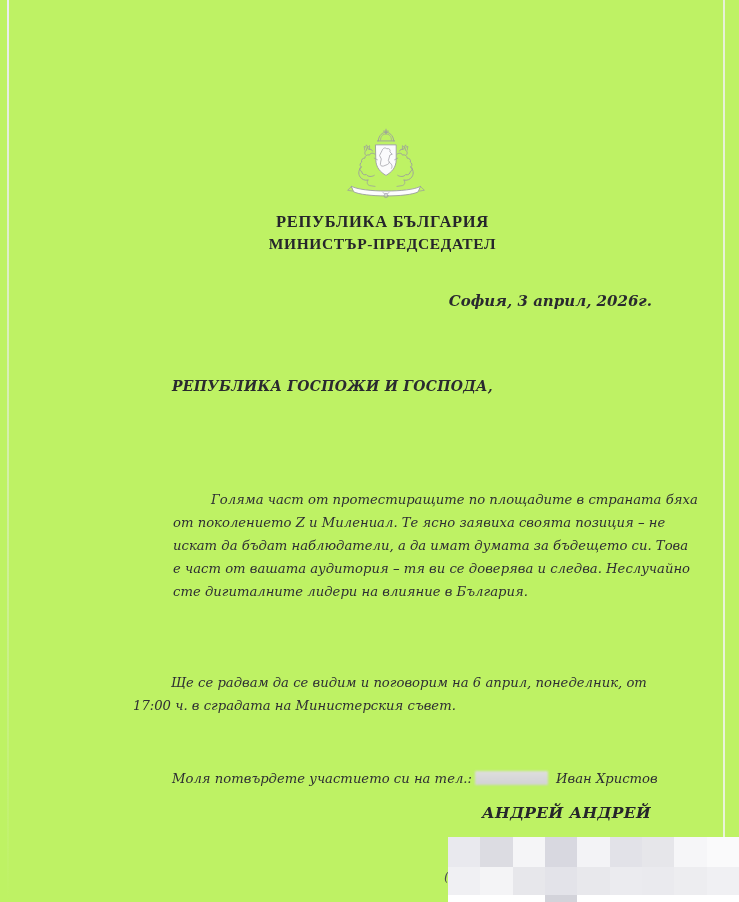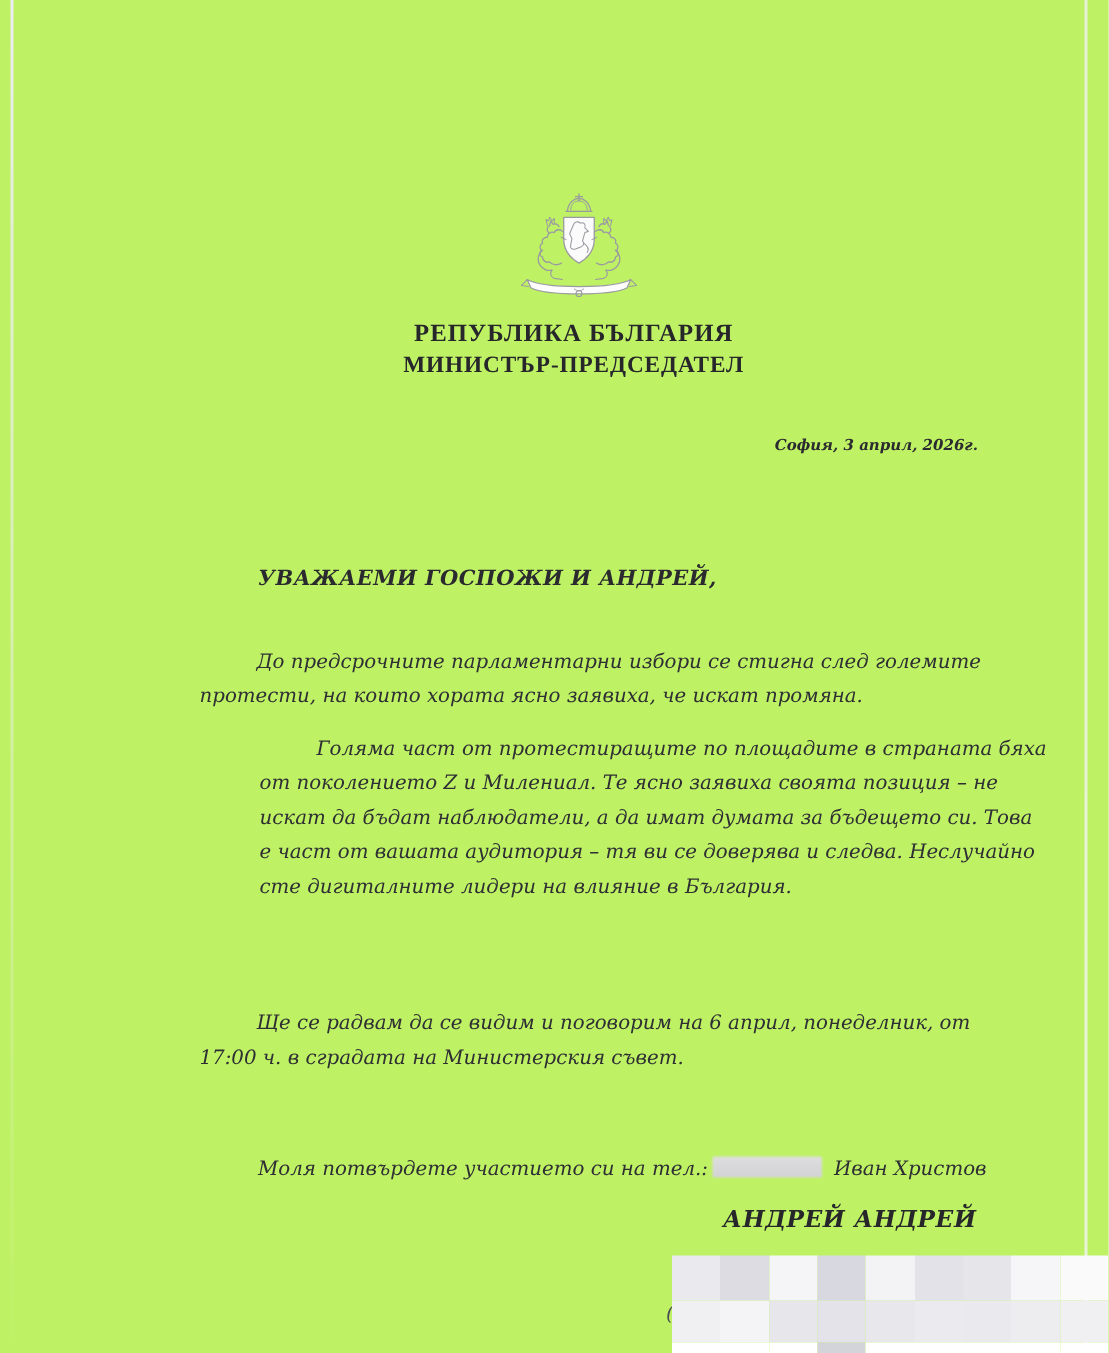--- a/index.html
+++ b/index.html
@@ -30,21 +30,21 @@
   .lh-line{
     position:absolute;left:0;width:739px;text-align:center;
     transform:translateX(13px);
     font-weight:bold;color:#26262b;
     font-family:"Liberation Serif","DejaVu Serif",serif;
   }
   .lh-country{top:212px;font-size:16.5px;letter-spacing:.7px;}
   .lh-office{top:235px;font-size:15.5px;letter-spacing:.6px;}
   .dateline{
     position:absolute;top:292px;right:87px;
-    font-style:italic;font-weight:bold;font-size:10px;color:#2a2a2f;
+    font-style:italic;font-weight:bold;font-size:15px;color:#2a2a2f;
   }
   .salutation{
     position:absolute;top:378px;left:172px;
     font-style:italic;font-weight:bold;font-size:14px;letter-spacing:.3px;color:#2a2a2f;
   }
   .para{
     position:absolute;left:133px;width:527px;margin:0;
     text-indent:38px;
     font-style:italic;font-size:13.2px;line-height:23px;color:#2e2e33;
   }
@@ -116,23 +116,22 @@
         <circle cx="60" cy="88" r="2.5" stroke-width="0.9"></circle>
       </g>
     </svg>
   </div>
 
   <div class="lh-line lh-country">РЕПУБЛИКА БЪЛГАРИЯ</div>
   <div class="lh-line lh-office">МИНИСТЪР-ПРЕДСЕДАТЕЛ</div>
 
   <div class="dateline">София, 3 април, 2026г.</div>
 
-  <div class="salutation">УВАЖАЕМИ ГОСПОЖИ И АНДРЕЙ,</div>
+  <div class="salutation">РЕПУБЛИКА ГОСПОЖИ И ГОСПОДА,</div>
 
-  <p class="para para-1">До предсрочните парламентарни избори се стигна след големите протести, на които хората ясно заявиха, че искат промяна.</p>
   <p class="para para-2">Голяма част от протестиращите по площадите в страната бяха от поколението Z и Милениал. Те ясно заявиха своята позиция – не искат да бъдат наблюдатели, а да имат думата за бъдещето си. Това е част от вашата аудитория – тя ви се доверява и следва. Неслучайно сте дигиталните лидери на влияние в България.</p>
   <p class="para para-4">Ще се радвам да се видим и поговорим на 6 април, понеделник, от 17:00 ч. в сградата на Министерския съвет.</p>
 
   <div class="contact-line">
     <span>Моля потвърдете участието си на тел.:</span><span class="phone-redaction" style="background: linear-gradient(rgb(222, 222, 222), rgb(210, 210, 213));"></span><span>Иван Христов</span>
   </div>
 
   <div class="signature">АНДРЕЙ АНДРЕЙ</div>
 
   <span class="stray-mark">(</span>

